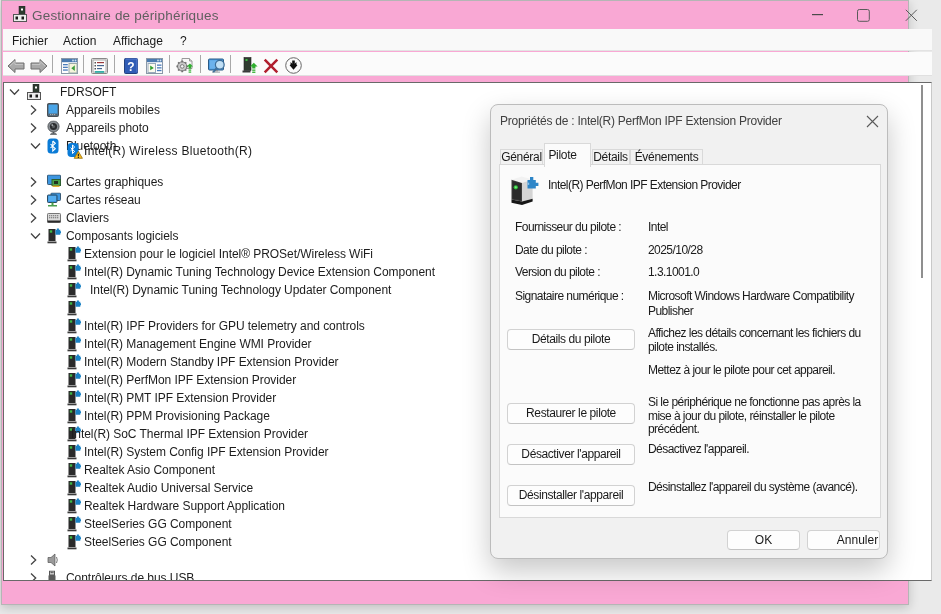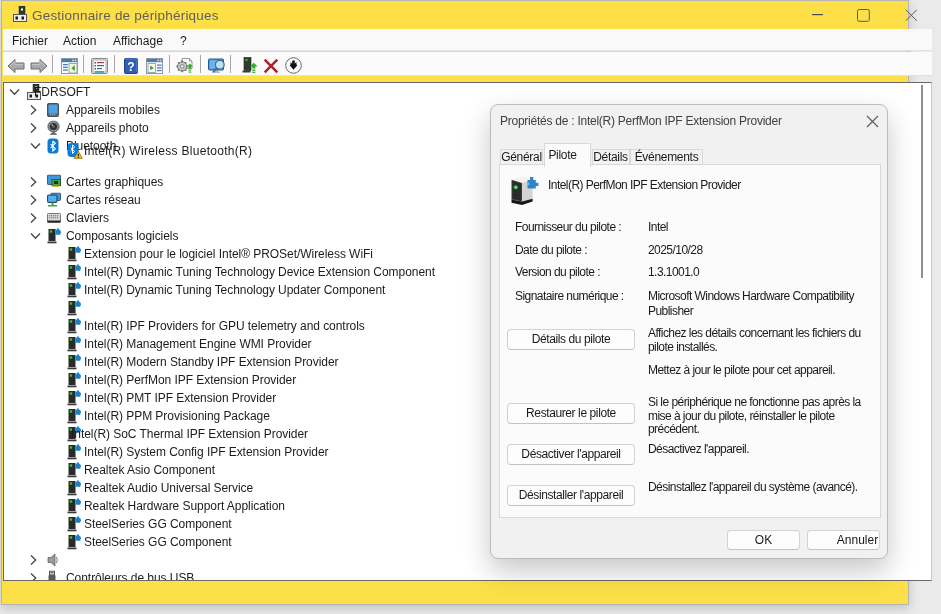--- a/index.html
+++ b/index.html
@@ -1,19 +1,19 @@
 <!DOCTYPE html>
 <html><head>
 <meta charset="utf-8">
 <style>
 *{margin:0;padding:0;box-sizing:border-box;}
 html,body{width:941px;height:614px;overflow:hidden;}
 body{background:#eaeaea;font-family:"Liberation Sans",sans-serif;position:relative;}
 .abs{position:absolute;}
-#win{position:absolute;left:1px;top:0;width:908px;height:605px;background:#fde047;border:1px solid #b5b5b5;border-radius:0;box-shadow:0 3px 10px rgba(0,0,0,0.18);}
+#win{position:absolute;left:1px;top:0;width:908px;height:605px;background:#f9a8d4;border:1px solid #b5b5b5;border-radius:0;box-shadow:0 3px 10px rgba(0,0,0,0.18);}
 #titletext{position:absolute;left:30px;top:7px;font-size:13.5px;color:#5f5f5f;letter-spacing:0.2px;}
 #menubar{position:absolute;left:1px;top:28px;width:929px;height:22px;background:#f9f9f9;border-bottom:1px solid #e3e3e3;}
 .menuitem{position:absolute;top:5px;font-size:12px;color:#1a1a1a;}
 #toolbar{position:absolute;left:1px;top:51px;width:929px;height:24px;background:#fbfbfb;border-bottom:1px solid #e0e0e0;}
 .tsep{position:absolute;top:3px;width:1px;height:18px;background:#a8a8a8;}
 #treepanel{position:absolute;left:1px;top:81px;width:929px;height:499px;background:#ffffff;border:1px solid #696969;border-right:1px solid #c8c8c8;overflow:hidden;}
 .trow{position:absolute;height:18px;width:900px;left:0;}
 .trow .txt{position:absolute;top:50%;transform:translateY(-50%);font-size:12px;color:#1c1c1c;white-space:nowrap;letter-spacing:-0.05px;}
 .chev{position:absolute;top:50%;transform:translateY(-50%);line-height:0;}
 .ticn{position:absolute;top:50%;transform:translateY(-50%);line-height:0;}
@@ -150,21 +150,21 @@
         <span class="chev" style="left:5px;"><svg width="11" height="7" viewBox="0 0 11 7" style="">
             <path d="M1 1 L5.5 5.7 L10 1" stroke="#454545" stroke-width="1.3" fill="none"></path>
           </svg></span>
         <span class="ticn" style="left:23px;"><svg width="14" height="16" viewBox="0 0 14 16" style="">
 <rect x="6" y="0" width="6" height="9" fill="#2d3b2f" stroke="#222" stroke-width="0.5"></rect>
 <rect x="8" y="2.5" width="2" height="2" fill="#fff"></rect>
 <rect x="0.5" y="8.5" width="13" height="7" fill="#ededed" stroke="#555" stroke-width="1"></rect>
 <rect x="2.5" y="10.5" width="2.5" height="3" fill="#1a1a1a"></rect>
 <rect x="8.5" y="10.5" width="2.5" height="3" fill="#1a1a1a"></rect>
 </svg></span>
-        <span class="txt" style="left:30px;">FDRSOFT</span>
+        <span class="txt" style="left:56px;">FDRSOFT</span>
       </div>
 <div class="trow" style="top:17.5px;">
         <span class="chev" style="left:26px;"><svg width="7" height="11" viewBox="0 0 7 11" style="">
             <path d="M1 1 L5.7 5.5 L1 10" stroke="#454545" stroke-width="1.3" fill="none"></path>
           </svg></span>
         <span class="ticn" style="left:43px;"><svg width="12" height="14" viewBox="0 0 12 14" style="">
 <rect x="0.7" y="0.7" width="10.6" height="12.6" rx="1.2" fill="#4aa5e8" stroke="#4a4f54" stroke-width="1.4"></rect>
 <rect x="1.5" y="10.6" width="9" height="2" fill="#5a6066"></rect>
 <rect x="3" y="11.2" width="1.2" height="0.9" fill="#b8bcc0"></rect>
             <rect x="5" y="11.2" width="1.2" height="0.9" fill="#b8bcc0"></rect>
@@ -283,21 +283,21 @@
 </svg></span>
         <span class="txt" style="left:80px;">Intel(R) Dynamic Tuning Technology Device Extension Component</span>
       </div>
 <div class="trow" style="top:197.5px;">
         <span class="ticn" style="left:63px;"><svg width="14" height="16" viewBox="0 0 14 16" style="">
 <rect x="1.5" y="1" width="7" height="12" fill="#2a2a2a"></rect>
 <rect x="2.8" y="2.3" width="2.4" height="2.4" fill="#3dbb44"></rect>
 <path d="M8.5 1.8 h1.4 v-1.3 h2 v1.3 h1.4 v1.5 h1.2 v2 h-1.2 v1.5 H8.5 Z" fill="#1b82c4"></path>
 <rect x="0.5" y="13.5" width="9" height="1.8" fill="#3a3a3a"></rect>
 </svg></span>
-        <span class="txt" style="left:80px;text-align:right;">Intel(R) Dynamic Tuning Technology Updater Component</span>
+        <span class="txt" style="left:86px;text-align:right;">Intel(R) Dynamic Tuning Technology Updater Component</span>
       </div>
 <div class="trow" style="top:215.5px;">
         <span class="ticn" style="left:63px;"><svg width="14" height="16" viewBox="0 0 14 16" style="">
 <rect x="1.5" y="1" width="7" height="12" fill="#2a2a2a"></rect>
 <rect x="2.8" y="2.3" width="2.4" height="2.4" fill="#3dbb44"></rect>
 <path d="M8.5 1.8 h1.4 v-1.3 h2 v1.3 h1.4 v1.5 h1.2 v2 h-1.2 v1.5 H8.5 Z" fill="#1b82c4"></path>
 <rect x="0.5" y="13.5" width="9" height="1.8" fill="#3a3a3a"></rect>
 </svg></span>
       </div>
 <div class="trow" style="top:233.5px;">

